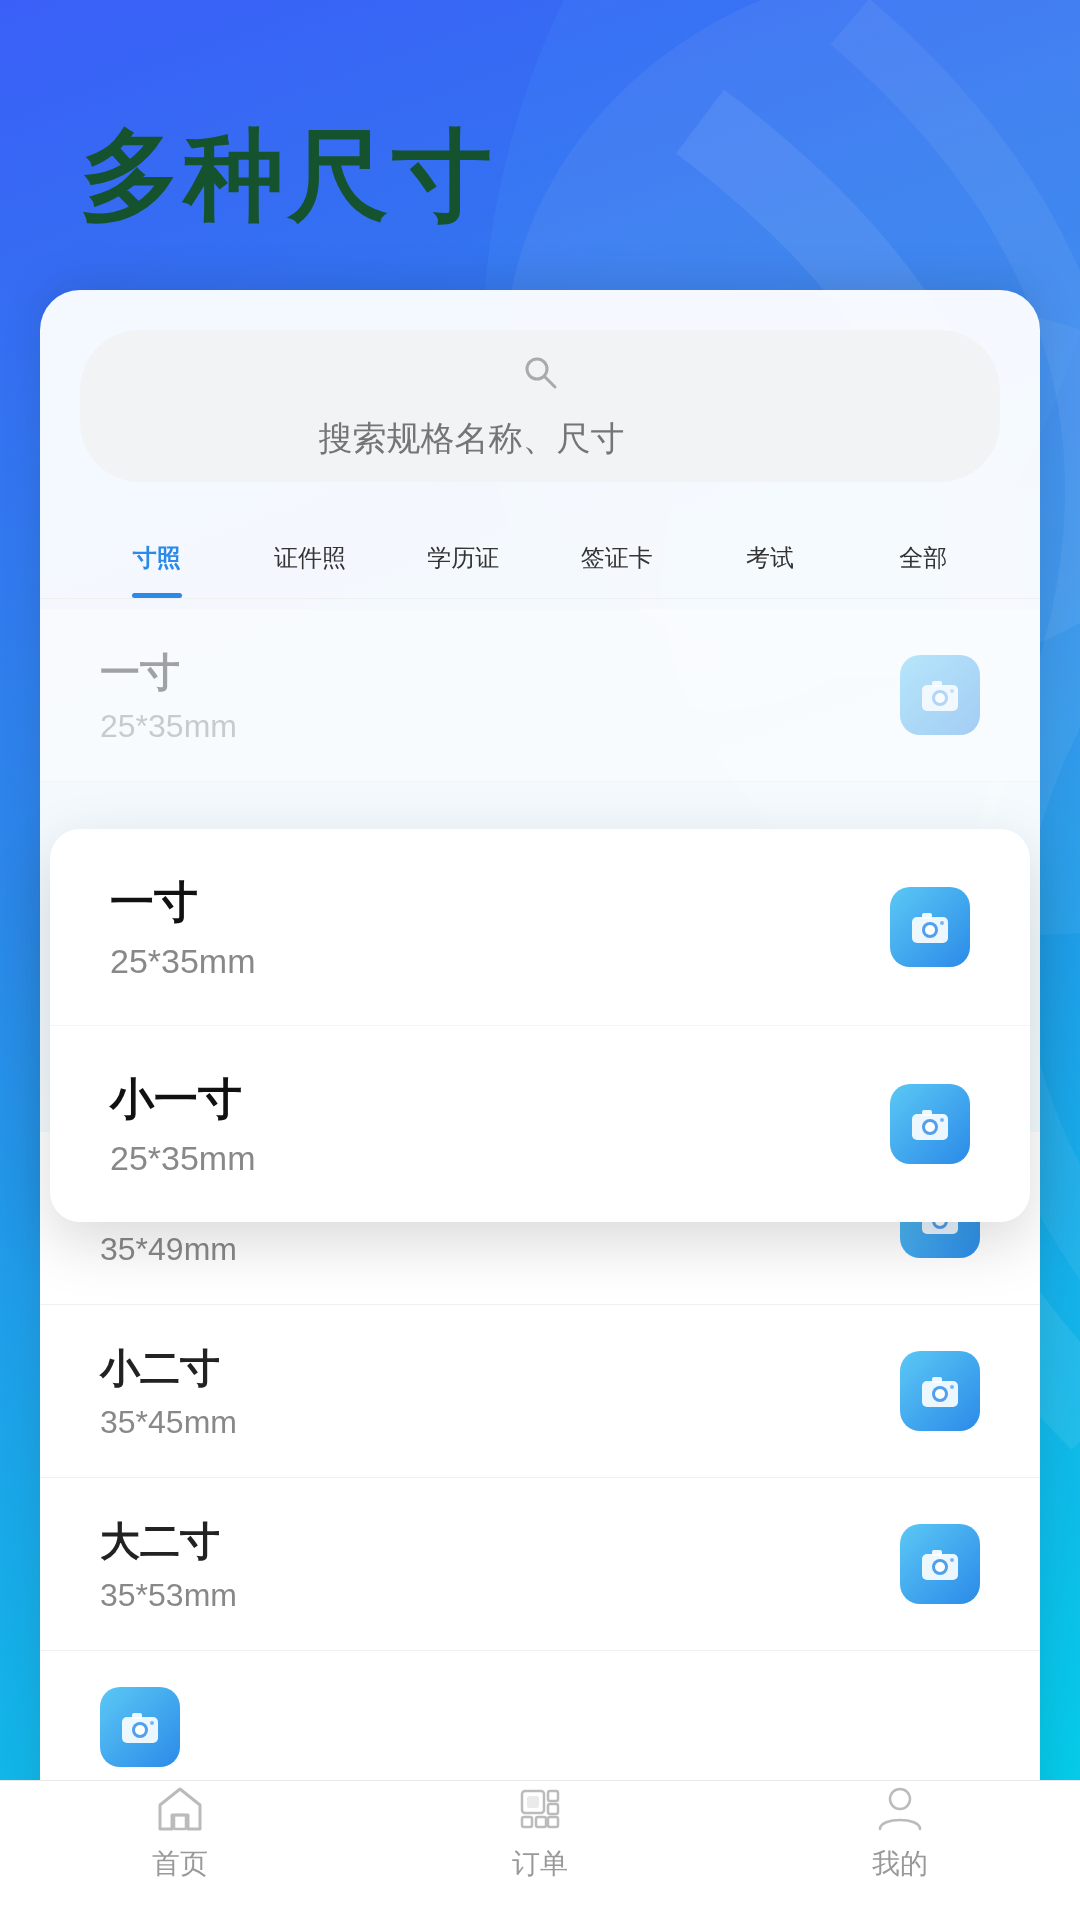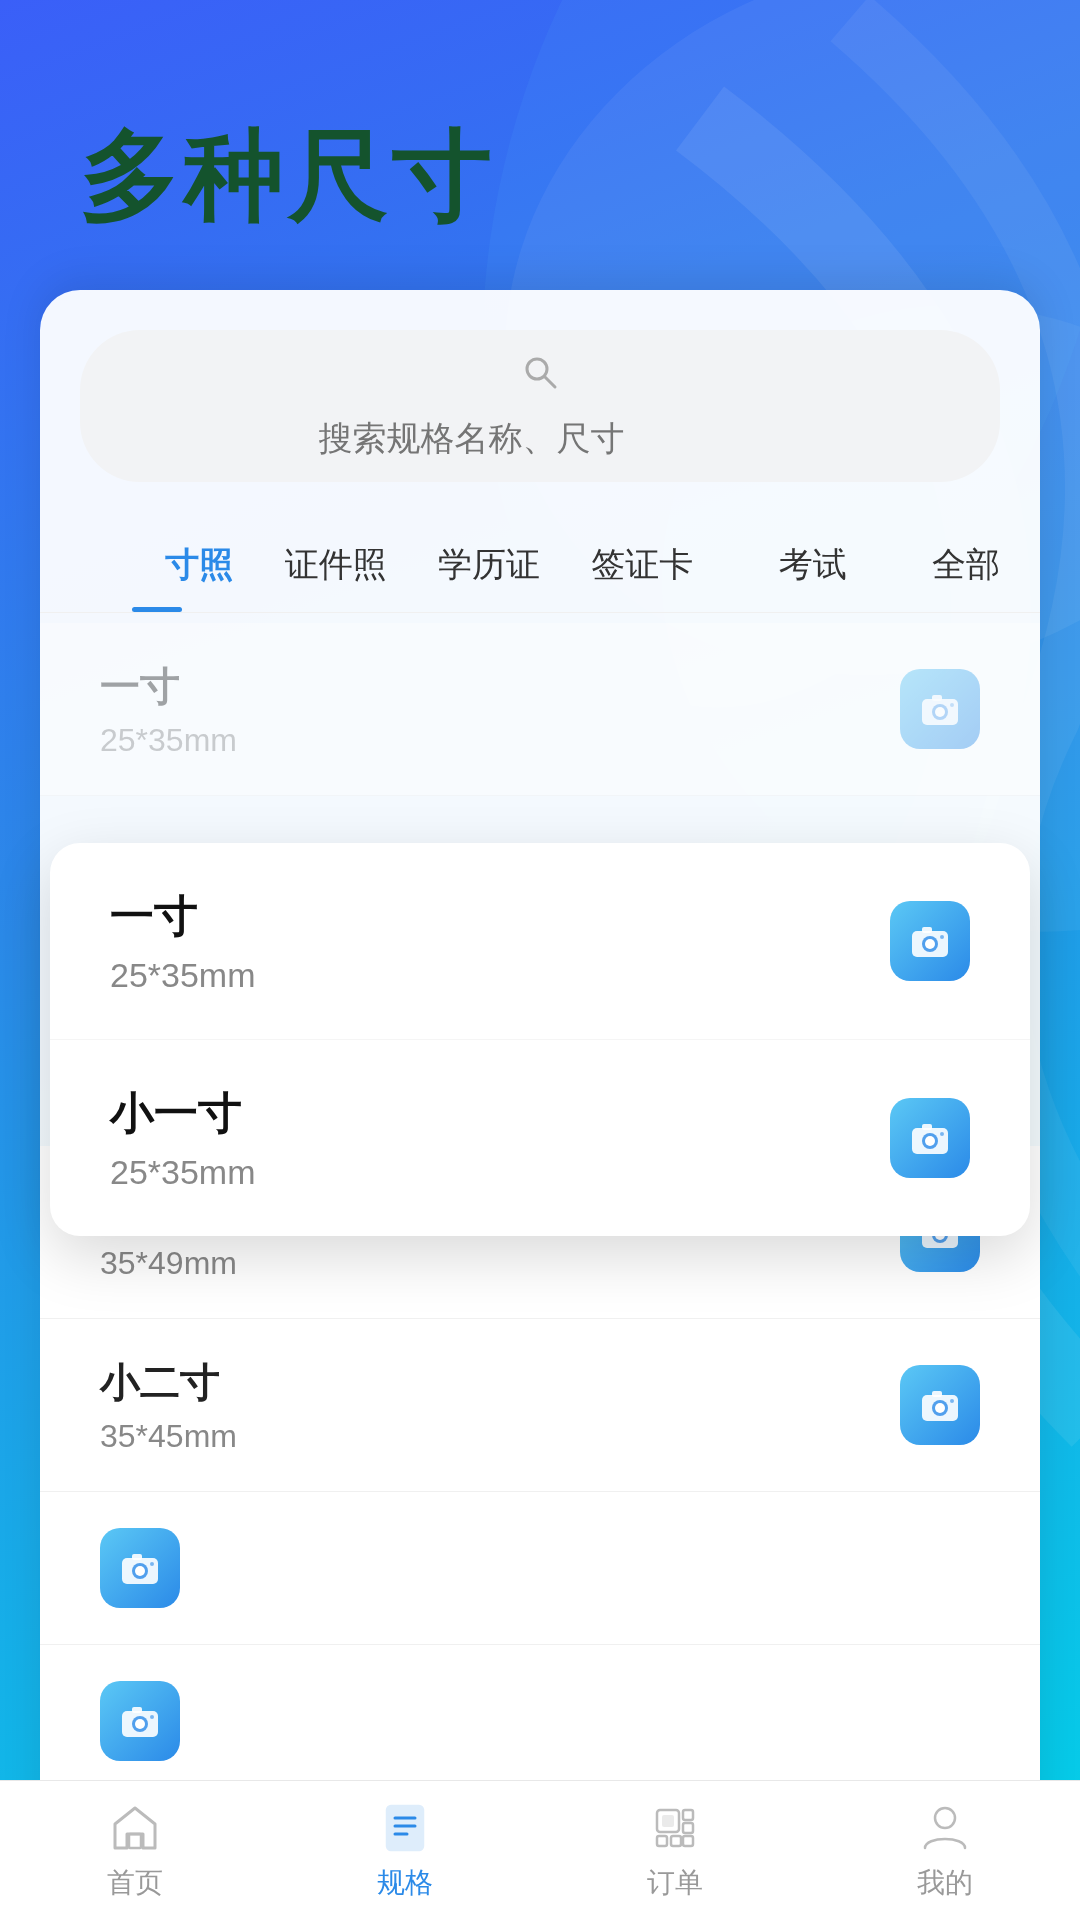--- a/index.html
+++ b/index.html
@@ -82,22 +82,22 @@
     .category-tabs {
       display: flex;
       align-items: center;
       padding: 0 40px;
       gap: 0;
       border-bottom: 1px solid #f0f0f0;
       margin-bottom: 10px;
     }
     .category-tab {
       flex: 1;
-      text-align: right;
-      font-size: 34px;
+      text-align: center;
+      font-size: 24px;
       padding: 20px 0 24px 0;
       cursor: pointer;
       color: #333;
       position: relative;
     }
     .category-tab.active {
       color: #2b8ae8;
       font-weight: 600;
     }
     .category-tab.active::after {
@@ -189,21 +189,20 @@
 
     
     .bottom-nav {
       position: fixed;
       bottom: 0;
       left: 0;
       width: 1080px;
       height: 140px;
       background: white;
       display: flex;
-      align-items: center;
       justify-content: space-around;
       border-top: 1px solid #e8e8e8;
       z-index: 100;
     }
     .nav-item {
       display: flex;
       flex-direction: column;
       align-items: center;
       gap: 8px;
       cursor: pointer;
@@ -324,20 +323,24 @@
             <rect x="4" y="12" width="36" height="26" rx="5" fill="white" opacity="0.9"></rect>
             <circle cx="22" cy="25" r="8" fill="rgba(43,138,232,0.8)"></circle>
             <circle cx="22" cy="25" r="5" fill="white"></circle>
             <rect x="14" y="8" width="10" height="6" rx="2" fill="white" opacity="0.9"></rect>
             <circle cx="34" cy="18" r="2" fill="rgba(43,138,232,0.6)"></circle>
           </svg>
         </div>
       </div>
 
       <div class="list-item">
+        <div class="item-info">
+          <div class="item-name">大二寸</div>
+          <div class="item-size">35*53mm</div>
+        </div>
         <div class="camera-btn">
           <svg class="camera-icon-svg" viewBox="0 0 44 44" fill="none" xmlns="http://www.w3.org/2000/svg">
             <rect x="4" y="12" width="36" height="26" rx="5" fill="white" opacity="0.9"></rect>
             <circle cx="22" cy="25" r="8" fill="rgba(43,138,232,0.8)"></circle>
             <circle cx="22" cy="25" r="5" fill="white"></circle>
             <rect x="14" y="8" width="10" height="6" rx="2" fill="white" opacity="0.9"></rect>
             <circle cx="34" cy="18" r="2" fill="rgba(43,138,232,0.6)"></circle>
           </svg>
         </div>
       </div>
@@ -400,31 +403,20 @@
   <div class="nav-item">
     <div class="nav-icon">
       <svg width="56" height="56" viewBox="0 0 56 56" fill="none" xmlns="http://www.w3.org/2000/svg">
         <path d="M8 24L28 8L48 24V48H36V34H20V48H8V24Z" stroke="#bbb" stroke-width="3" fill="none" stroke-linejoin="round"></path>
         <rect x="22" y="34" width="12" height="14" rx="1" stroke="#bbb" stroke-width="2.5" fill="none"></rect>
       </svg>
     </div>
     <div class="nav-label">首页</div>
   </div>
 
-  <div class="nav-item active">
-    <div class="nav-icon">
-      <svg width="56" height="56" viewBox="0 0 56 56" fill="none" xmlns="http://www.w3.org/2000/svg">
-        <rect x="10" y="6" width="36" height="44" rx="4" fill="#2b8ae8" opacity="0.15" stroke="#2b8ae8" stroke-width="2.5"></rect>
-        <line x1="18" y1="18" x2="38" y2="18" stroke="#2b8ae8" stroke-width="3" stroke-linecap="round"></line>
-        <line x1="18" y1="26" x2="38" y2="26" stroke="#2b8ae8" stroke-width="3" stroke-linecap="round"></line>
-        <line x1="18" y1="34" x2="30" y2="34" stroke="#2b8ae8" stroke-width="3" stroke-linecap="round"></line>
-      </svg>
-    </div>
-    <div class="nav-label" style="color:#2b8ae8;">规格</div>
-  </div>
 
   <div class="nav-item">
     <div class="nav-icon">
       <svg width="56" height="56" viewBox="0 0 56 56" fill="none" xmlns="http://www.w3.org/2000/svg">
         <rect x="10" y="10" width="22" height="22" rx="3" stroke="#bbb" stroke-width="2.5" fill="none"></rect>
         <rect x="10" y="36" width="10" height="10" rx="2" stroke="#bbb" stroke-width="2.5" fill="none"></rect>
         <rect x="24" y="36" width="10" height="10" rx="2" stroke="#bbb" stroke-width="2.5" fill="none"></rect>
         <rect x="36" y="10" width="10" height="10" rx="2" stroke="#bbb" stroke-width="2.5" fill="none"></rect>
         <rect x="36" y="23" width="10" height="10" rx="2" stroke="#bbb" stroke-width="2.5" fill="none"></rect>
         <rect x="36" y="36" width="10" height="10" rx="2" stroke="#bbb" stroke-width="2.5" fill="none"></rect>

